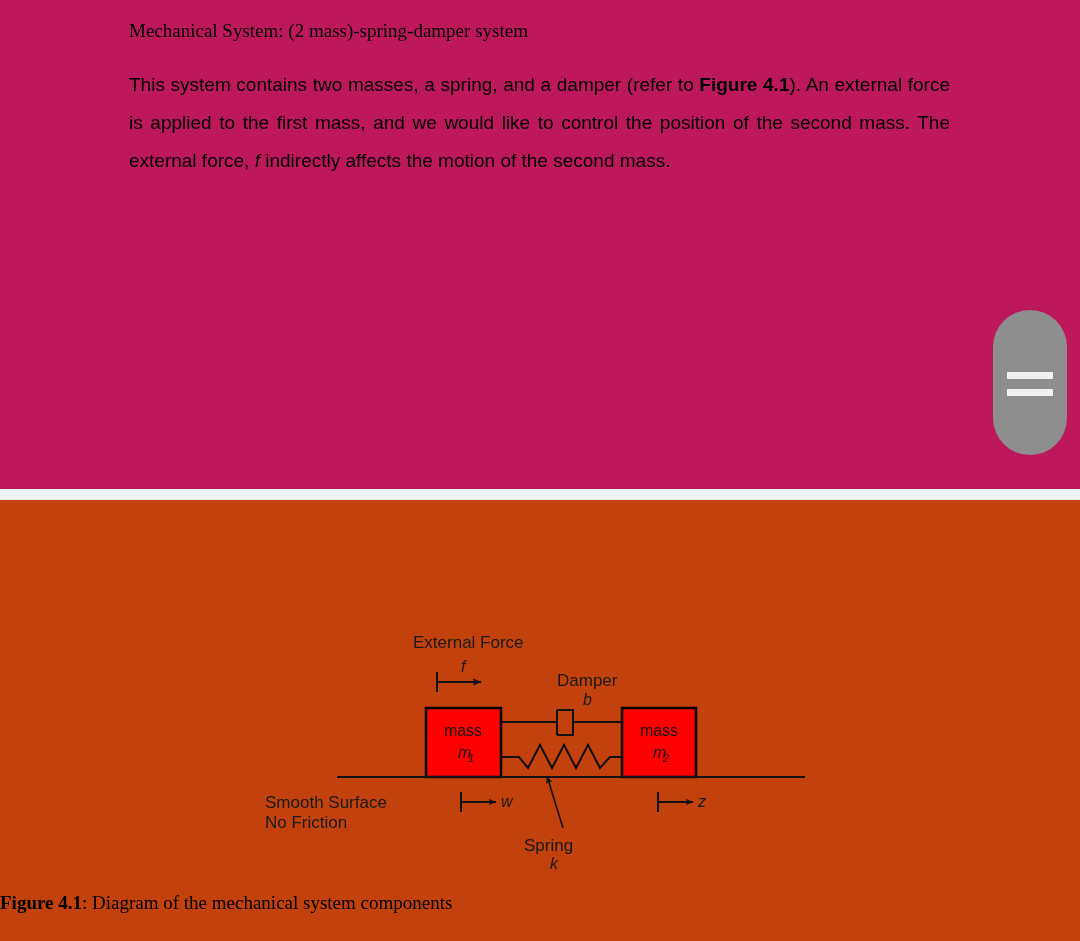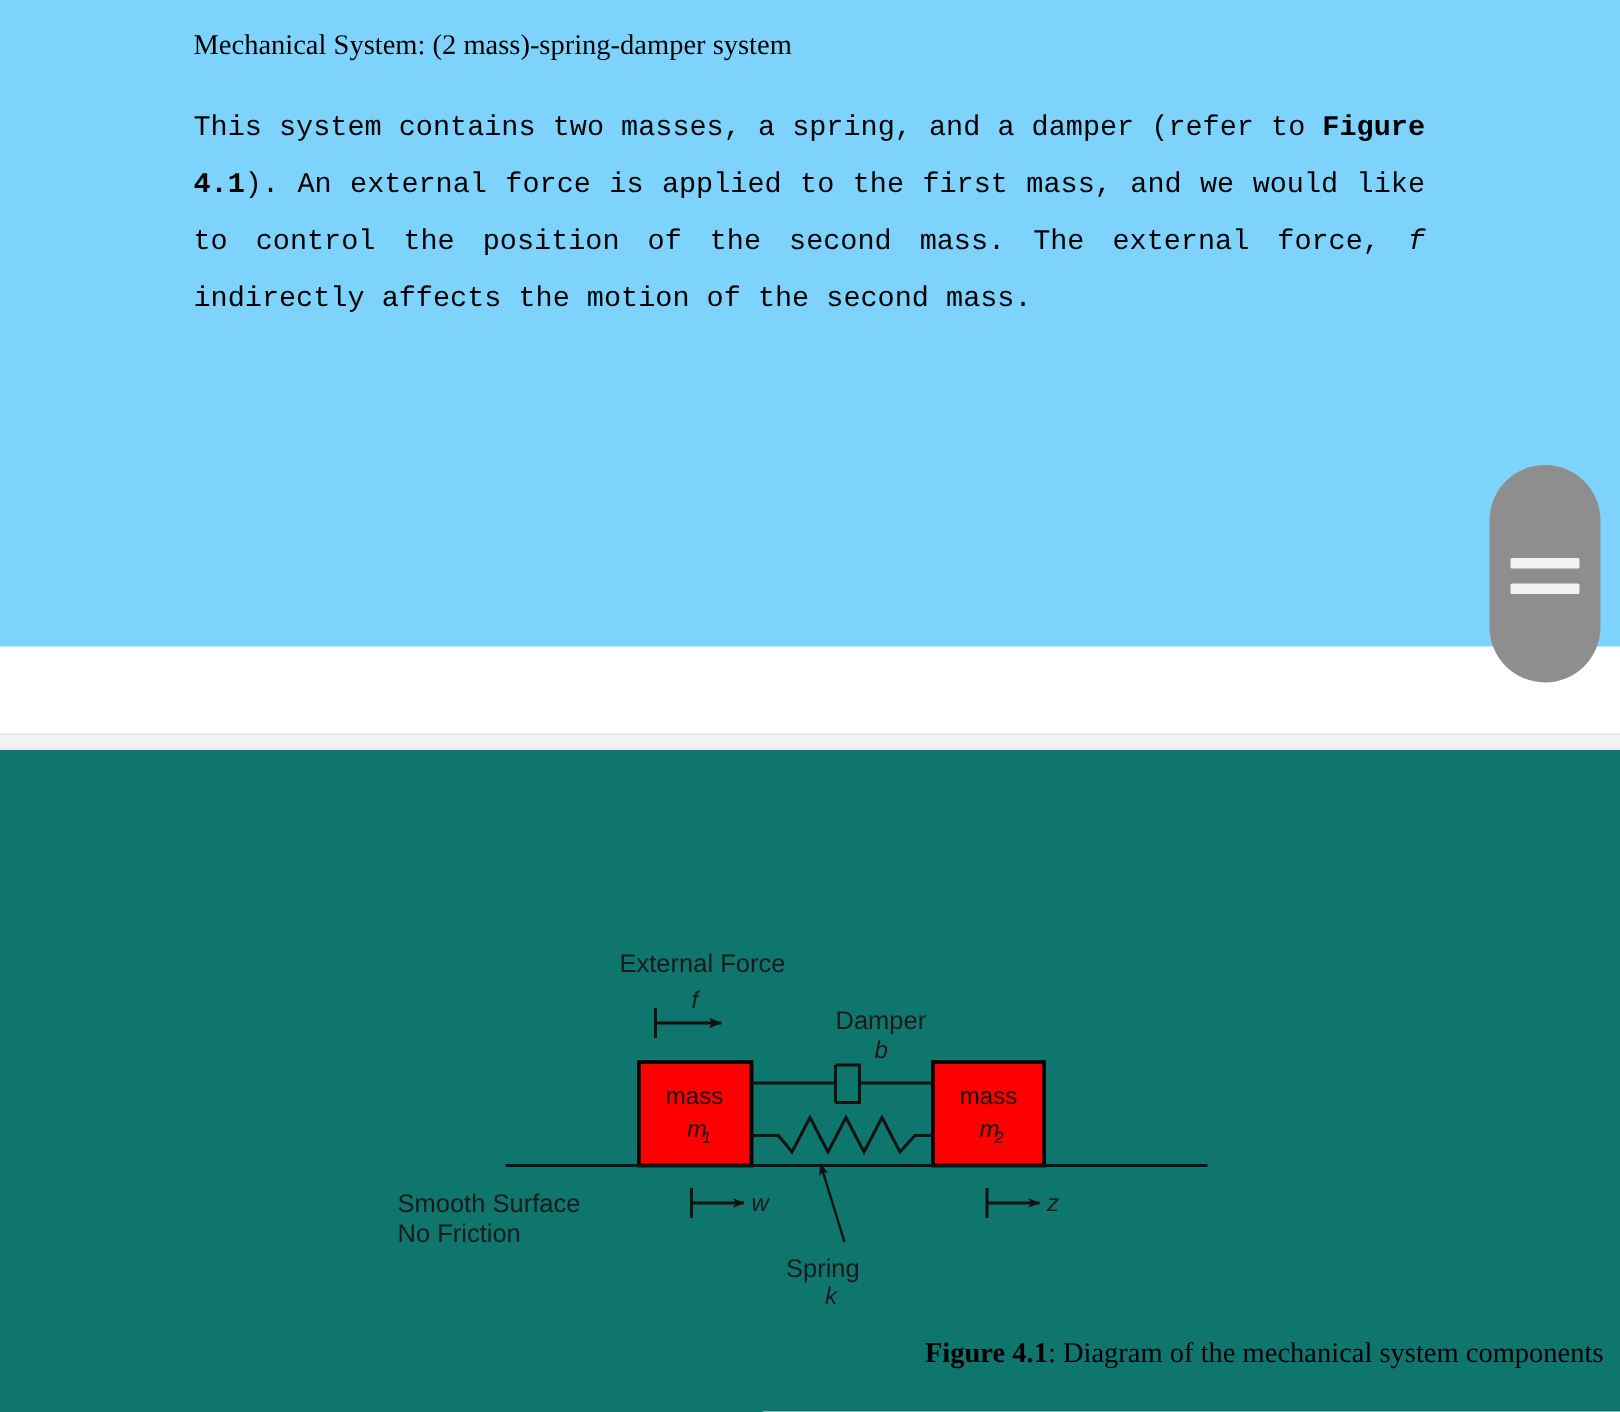--- a/index.html
+++ b/index.html
@@ -14,41 +14,41 @@
     color: #000000;
     overflow: hidden;
     position: relative;
   }
 
   
   #page-one {
     position: absolute;
     left: 0; top: 0;
     width: 1080px;
-    height: 431px;
-    background: #7dd3fc;
+    height: 489px;
+    background: #be185d;
   }
 
   .doc-body {
     position: absolute;
     left: 129px;
     top: 18px;
     width: 821px;
   }
 
   .doc-title {
     font-family: "Liberation Serif", serif;
     font-size: 19px;
     line-height: 26px;
     margin: 0 0 22px 0;
     text-align: left;
   }
 
   .doc-para {
-    font-family: Liberation Mono, monospace;
+    font-family: Liberation Sans, sans-serif;
     font-size: 19px;
     line-height: 38px;
     margin: 0 0 17px 0;
     text-align: justify;
     text-justify: inter-word;
   }
 
   .doc-para.last { text-align: left; margin-bottom: 0; }
 
   .doc-para b { font-weight: bold; }
@@ -89,39 +89,39 @@
     box-sizing: border-box;
   }
 
   
   #page-two {
     position: absolute;
     left: 0;
     top: 500px;
     width: 1080px;
     height: 441px;
-    background: #0f766e;
+    background: #c2410c;
   }
 
   #figure-area {
     position: absolute;
     left: 0;
     top: 0;
     width: 1080px;
     height: 390px;
   }
 
   #figure-svg { display: block; }
 
   .fig-caption {
     position: absolute;
     left: 0;
     top: 390px;
     width: 1069px;
-    text-align: right;
+    text-align: left;
     font-family: "Liberation Serif", serif;
     font-size: 19px;
     line-height: 26px;
   }
   .fig-caption b { font-weight: bold; }
 
   
   .lbl {
     font-family: "Liberation Sans", sans-serif;
     font-size: 17px;

